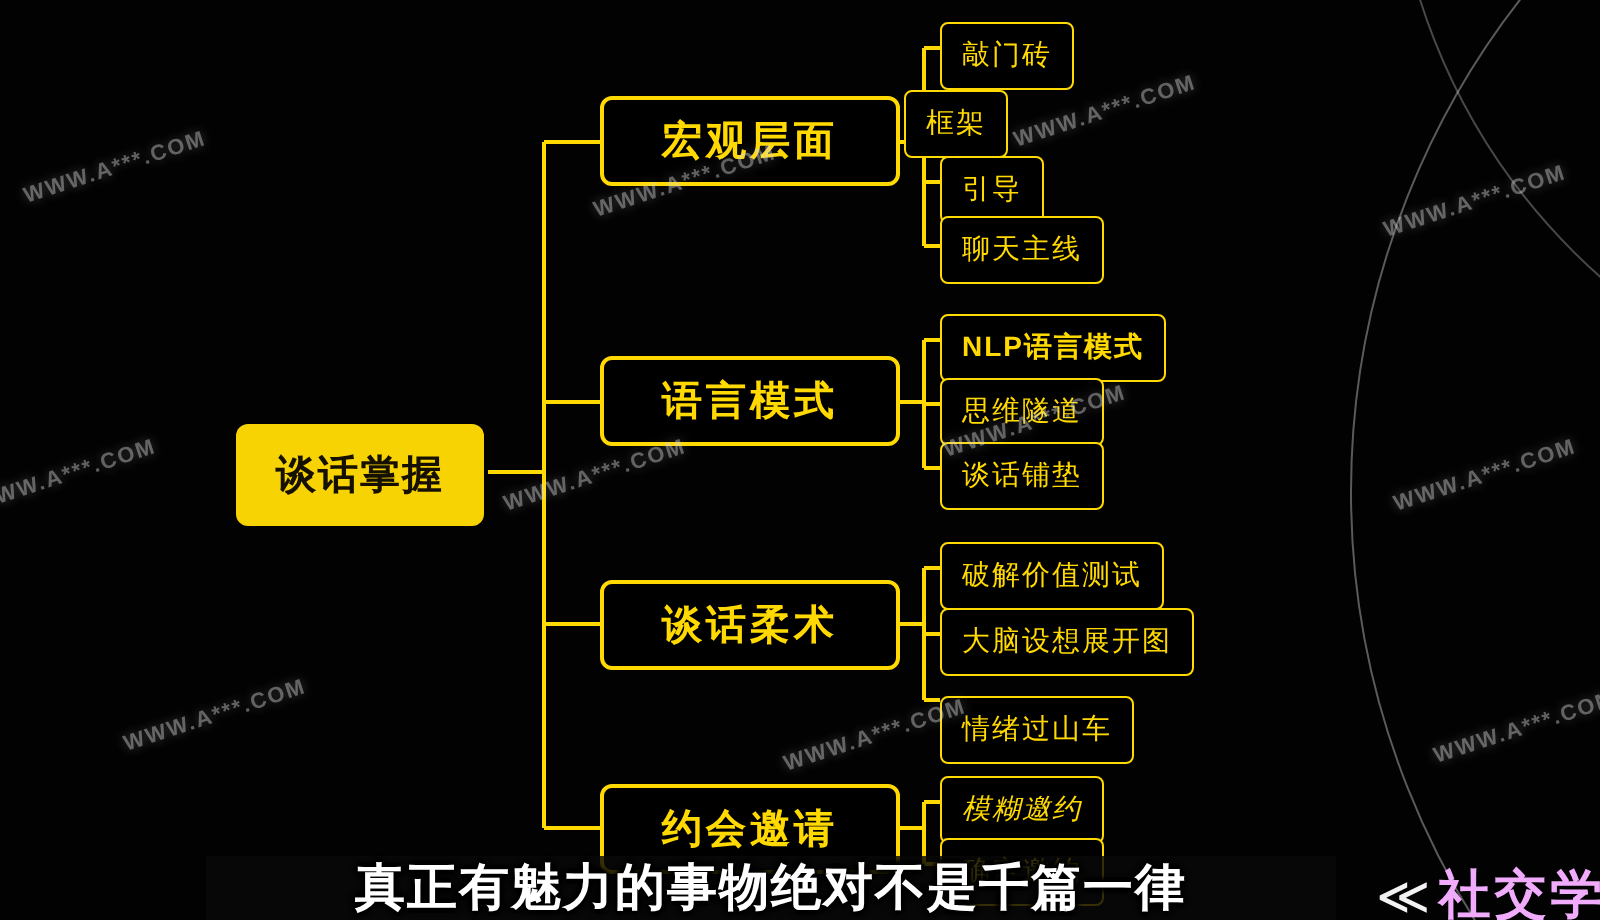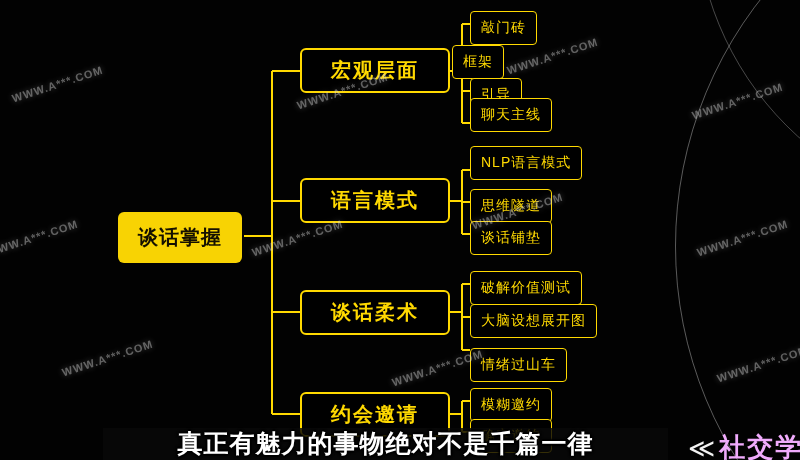--- a/index.html
+++ b/index.html
@@ -58,31 +58,31 @@
   <div class="node root" style="left:118px;top:212px;">谈话掌握</div>
 
   <div class="node branch" style="left:300px;top:48px;">宏观层面</div>
   <div class="node branch" style="left:300px;top:290px;">谈话柔术</div>
   <div class="node branch" style="left:300px;top:178px;">语言模式</div>
   <div class="node branch" style="left:300px;top:392px;">约会邀请</div>
 
   <div class="node leaf" style="left:470px;top:11px;">敲门砖</div>
   <div class="node leaf" style="left:452px;top:45px;">框架</div>
   <div class="node leaf" style="left:470px;top:78px;">引导</div>
-  <div class="node leaf" style="left:470px;top:98px;">聊天主线</div>
+  <div class="node leaf" style="left:470px;top:108px;">聊天主线</div>
 
-  <div class="node leaf" style="left:470px;top:146px;">NLP语言模式</div>
+  <div class="node leaf" style="left:470px;top:157px;font-weight:bold;">NLP语言模式</div>
   <div class="node leaf" style="left:470px;top:189px;">思维隧道</div>
   <div class="node leaf" style="left:470px;top:221px;">谈话铺垫</div>
 
   <div class="node leaf" style="left:470px;top:271px;">破解价值测试</div>
   <div class="node leaf" style="left:470px;top:304px;">大脑设想展开图</div>
   <div class="node leaf" style="left:470px;top:348px;">情绪过山车</div>
 
-  <div class="node leaf" style="left:470px;top:388px;">模糊邀约</div>
+  <div class="node leaf" style="left:470px;top:388px;font-style:italic;">模糊邀约</div>
   <div class="node leaf" style="left:470px;top:419px;">确定邀约</div>
 
   <span class="wm" style="left:10px;top:78px;">WWW.A***.COM</span>
   <span class="wm" style="left:295px;top:85px;">WWW.A***.COM</span>
   <span class="wm" style="left:505px;top:50px;">WWW.A***.COM</span>
   <span class="wm" style="left:-15px;top:232px;">WWW.A***.COM</span>
   <span class="wm" style="left:250px;top:232px;">WWW.A***.COM</span>
   <span class="wm" style="left:470px;top:205px;">WWW.A***.COM</span>
   <span class="wm" style="left:690px;top:95px;">WWW.A***.COM</span>
   <span class="wm" style="left:695px;top:232px;">WWW.A***.COM</span>

